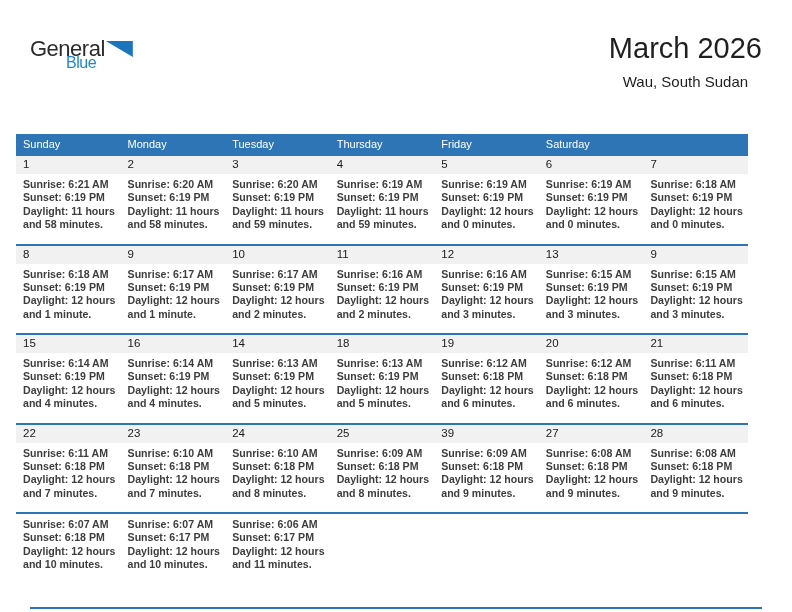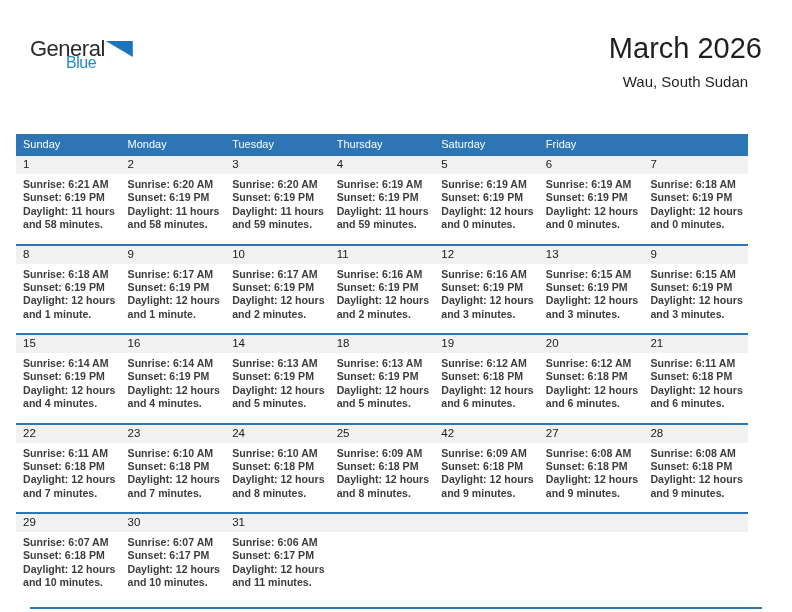--- a/index.html
+++ b/index.html
@@ -60,22 +60,22 @@
     <div class="month-title">March 2026</div>
     <div class="location">Wau, South Sudan</div>
   </div>
 
   <div class="calendar">
       <div class="weekday-row">
         <div class="weekday-cell">Sunday</div>
         <div class="weekday-cell">Monday</div>
         <div class="weekday-cell">Tuesday</div>
         <div class="weekday-cell">Thursday</div>
+        <div class="weekday-cell">Friday</div>
         <div class="weekday-cell">Saturday</div>
-        <div class="weekday-cell">Friday</div>
       </div>
       <div class="week-row">
         <div class="day-band">
           <div class="band-cell">1</div>
           <div class="band-cell">2</div>
           <div class="band-cell">3</div>
           <div class="band-cell">4</div>
           <div class="band-cell">5</div>
           <div class="band-cell">6</div>
           <div class="band-cell">7</div>
@@ -234,21 +234,21 @@
             <div class="sun-line">and 6 minutes.</div>
           </div>
         </div>
       </div>
       <div class="week-row">
         <div class="day-band">
           <div class="band-cell">22</div>
           <div class="band-cell">23</div>
           <div class="band-cell">24</div>
           <div class="band-cell">25</div>
-          <div class="band-cell">42</div>
+          <div class="band-cell">39</div>
           <div class="band-cell">27</div>
           <div class="band-cell">28</div>
         </div>
         <div class="cells">
           <div class="cell-body">
             <div class="sun-line">Sunrise: 6:11 AM</div>
             <div class="sun-line">Sunset: 6:18 PM</div>
             <div class="sun-line">Daylight: 12 hours</div>
             <div class="sun-line">and 7 minutes.</div>
           </div>
@@ -284,29 +284,20 @@
           </div>
           <div class="cell-body">
             <div class="sun-line">Sunrise: 6:08 AM</div>
             <div class="sun-line">Sunset: 6:18 PM</div>
             <div class="sun-line">Daylight: 12 hours</div>
             <div class="sun-line">and 9 minutes.</div>
           </div>
         </div>
       </div>
       <div class="week-row">
-        <div class="day-band">
-          <div class="band-cell">29</div>
-          <div class="band-cell">30</div>
-          <div class="band-cell">31</div>
-          <div class="band-cell"></div>
-          <div class="band-cell"></div>
-          <div class="band-cell"></div>
-          <div class="band-cell"></div>
-        </div>
         <div class="cells">
           <div class="cell-body">
             <div class="sun-line">Sunrise: 6:07 AM</div>
             <div class="sun-line">Sunset: 6:18 PM</div>
             <div class="sun-line">Daylight: 12 hours</div>
             <div class="sun-line">and 10 minutes.</div>
           </div>
           <div class="cell-body">
             <div class="sun-line">Sunrise: 6:07 AM</div>
             <div class="sun-line">Sunset: 6:17 PM</div>

